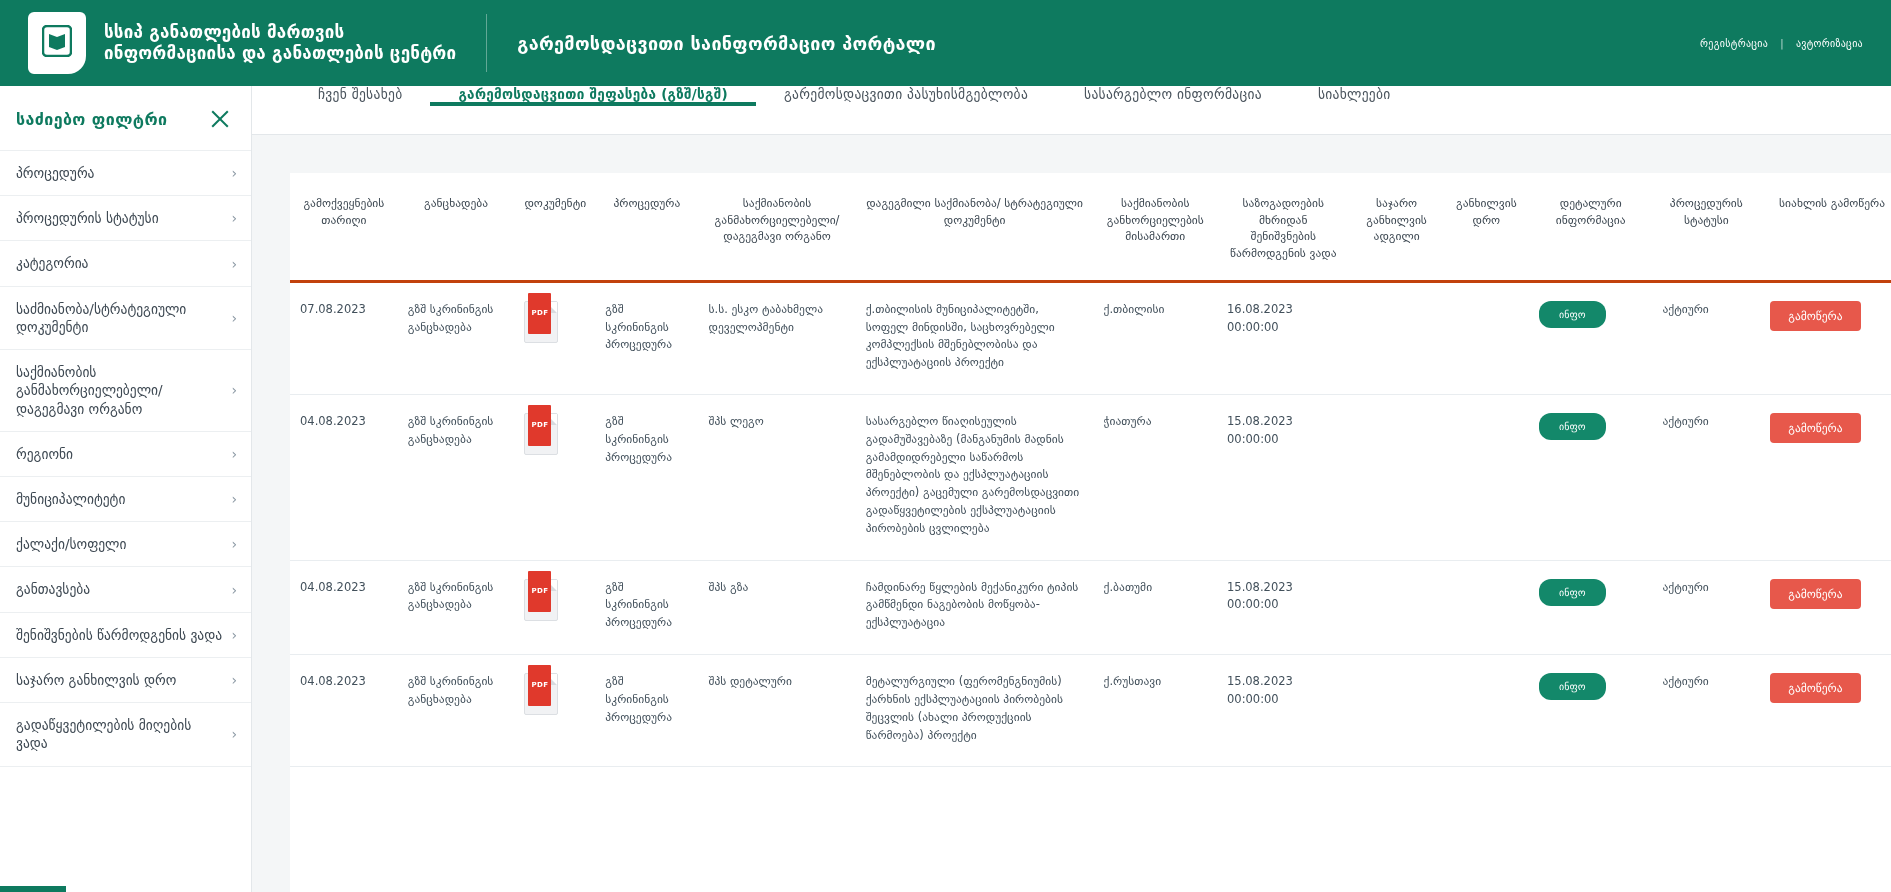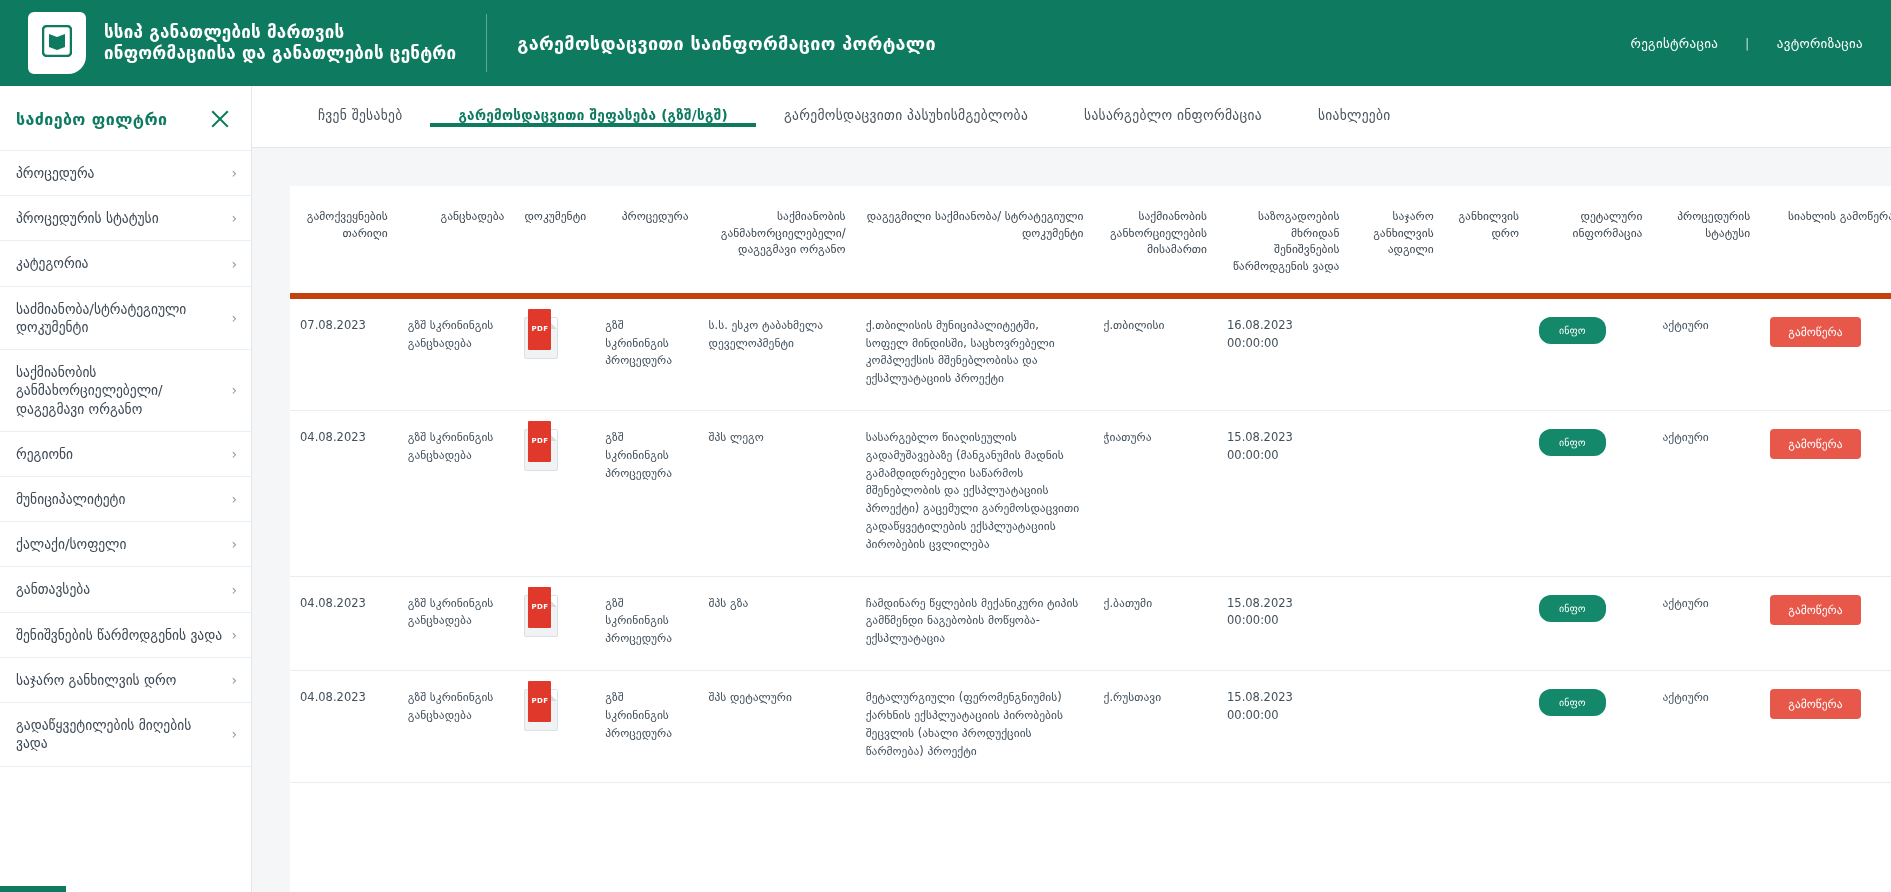--- a/index.html
+++ b/index.html
@@ -45,22 +45,22 @@
   .portal-title {
     font-size: 18px;
     font-weight: bold;
     letter-spacing: .3px;
     white-space: nowrap;
   }
   .hdr-right {
     margin-left: auto;
     display: flex;
     align-items: flex-start;
-    gap: 27px;
-    font-size: 13px;
+    gap: 12px;
+    font-size: 10px;
     letter-spacing: .3px;
     white-space: nowrap;
   }
   .hdr-right a { color: #fff; text-decoration: none; }
   .hdr-divider { opacity: .7; }
 
   
   .body-wrap {
     display: flex;
     height: calc(892px - 86px);
@@ -127,22 +127,22 @@
   .main {
     flex: 1;
     min-width: 0;
     background: #ffffff;
     display: flex;
     flex-direction: column;
     height: 100%;
   }
   .tabs {
     display: flex;
-    align-items: center;
-    height: 62px;
+    align-items: flex-start;
+    height: 49px;
     border-bottom: 1px solid #e3e7ea;
     padding-left: 38px;
   }
   .tab {
     display: flex;
     align-items: center;
     padding: 0 28px;
     font-size: 13.5px;
     letter-spacing: .3px;
     color: #4a545d;
@@ -170,28 +170,28 @@
     overflow: hidden;
   }
 
   table.grid {
     width: 1614px;
     border-collapse: collapse;
     table-layout: fixed;
     font-size: 12px;
   }
   table.grid th {
-    text-align: right;
+    text-align: center;
     vertical-align: top;
     color: #3d4852;
     font-weight: normal;
     font-size: 11.5px;
     line-height: 1.45;
     padding: 22px 10px 18px 10px;
-    border-bottom: 6px solid #c2410c;
+    border-bottom: 3px solid #c2410c;
   }
   table.grid td {
     vertical-align: top;
     color: #42505b;
     font-size: 11.5px;
     line-height: 1.55;
     padding: 18px 10px 22px 10px;
     border-bottom: 1px solid #e9edf0;
   }
   .col-0 { width: 96px; }

